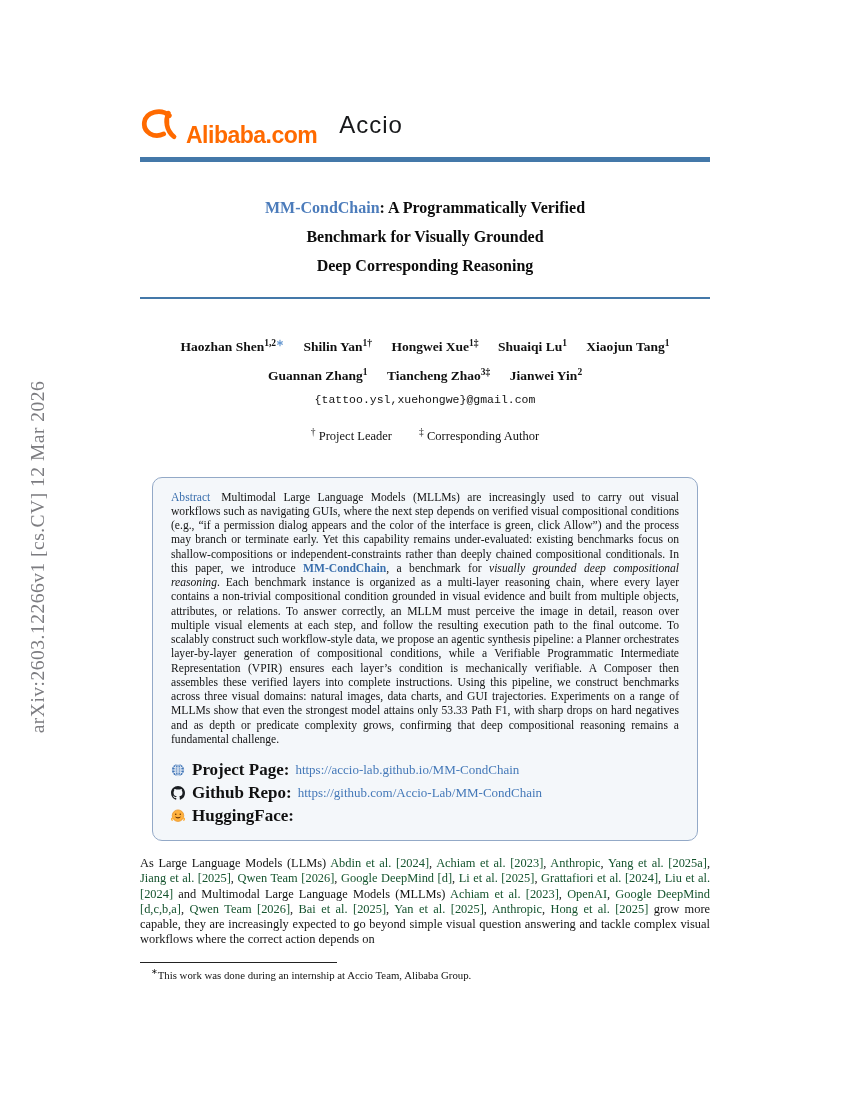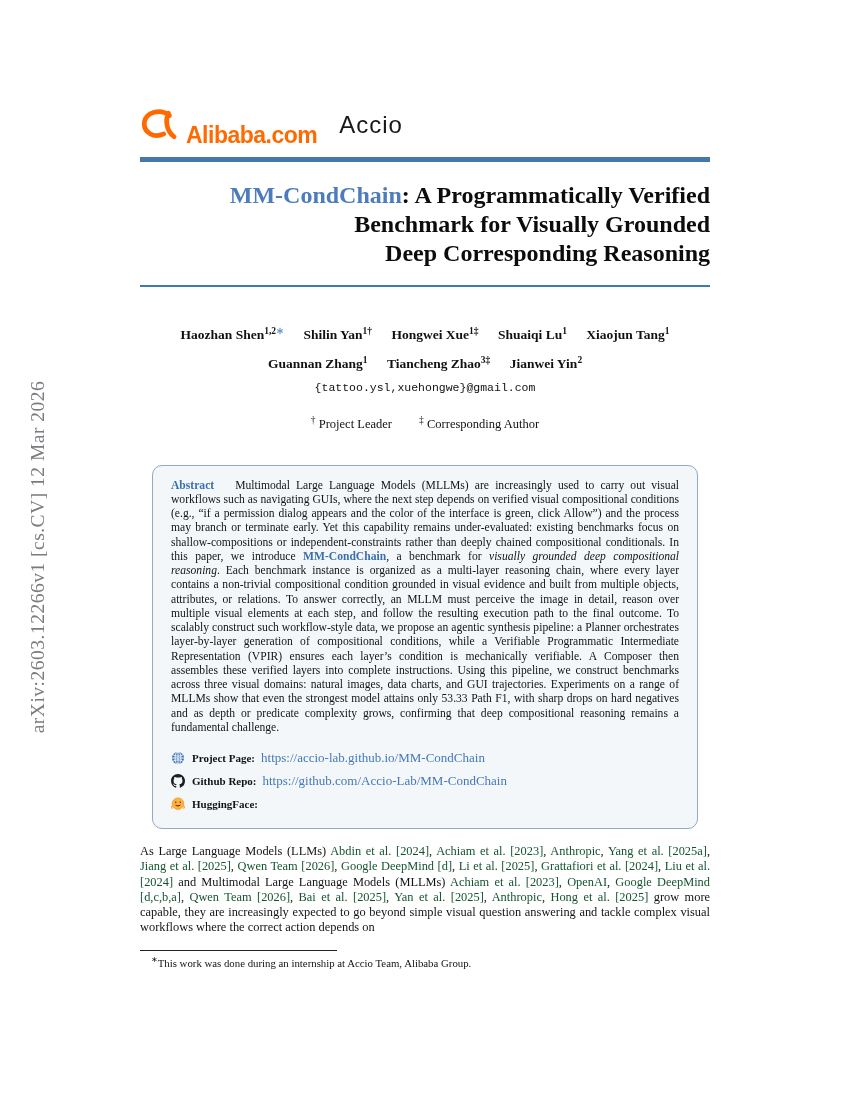--- a/index.html
+++ b/index.html
@@ -34,22 +34,22 @@
   .accio-word {
     font-family:"Liberation Sans", sans-serif;
     font-weight:normal; font-size:24px; color:#17181a;
     margin-left:22px; letter-spacing:1px;
   }
 
   .rule-thick { height:4.5px; background:#4478A9; margin-top:13px; }
   .rule-thin  { height:2px;   background:#4478A9; margin-top:17px; }
 
   .paper-title {
-    margin-top:19px; text-align:right;
-    font-weight:bold; font-size:24px; line-height:29px; color:#0c0c0c;
+    margin-top:31px; text-align:center;
+    font-weight:bold; font-size:16px; line-height:29px; color:#0c0c0c;
   }
   .paper-title .hl { color:#4C7CBB; }
 
   .authors { margin-top:32px; text-align:center; font-size:13.5px; font-weight:bold; line-height:25px; }
   .author { margin:0 8px; white-space:nowrap; }
   .author sup { font-weight:bold; font-size:9.5px; }
   .author sup .star { color:#6B9BD2; }
 
   .affils { margin-top:13px; text-align:center; font-size:13px; }
   .affil { margin:0 9px; white-space:nowrap; }
@@ -68,30 +68,30 @@
   .abstract-box {
     margin-top:33px; margin-left:12px; width:546px;
     background:#F4F7FA;
     border:1.4px solid #93A9C7;
     border-radius:10px;
     padding:13px 18px 13px 18px;
   }
   .abstract-text {
     font-size:11.6px; line-height:14.25px; text-align:justify; color:#131313;
   }
-  .abstract-label { font-weight:bold; color:#3A6FAD; padding-right:21px; }
+  .abstract-label { font-weight:normal; color:#3A6FAD; padding-right:11px; }
   .seg-n {}
   .seg-b { font-weight:bold; color:#3A6FAD; }
   .seg-i { font-style:italic; }
   .seg-l { color:#14532d; }
 
   .link-rows { margin-top:11px; }
   .link-row { display:flex; align-items:center; height:23px; }
   .link-icon { width:14px; height:14px; margin-right:7px; flex:0 0 auto; }
-  .link-label { font-weight:bold; font-size:11px; margin-right:6px; white-space:nowrap; }
+  .link-label { font-weight:bold; font-size:17px; margin-right:6px; white-space:nowrap; }
   .link-url { font-size:13px; color:#4478B8; text-decoration:none; white-space:nowrap; }
 
   .section-heading {
     margin-top:29px; font-weight:bold; font-size:15.5px; color:#25508F;
   }
   .section-heading .sec-num { margin-right:17px; }
 
   .body-par {
     margin-top:15px; font-size:12.4px; line-height:15.2px; text-align:justify; color:#131313;
   }

